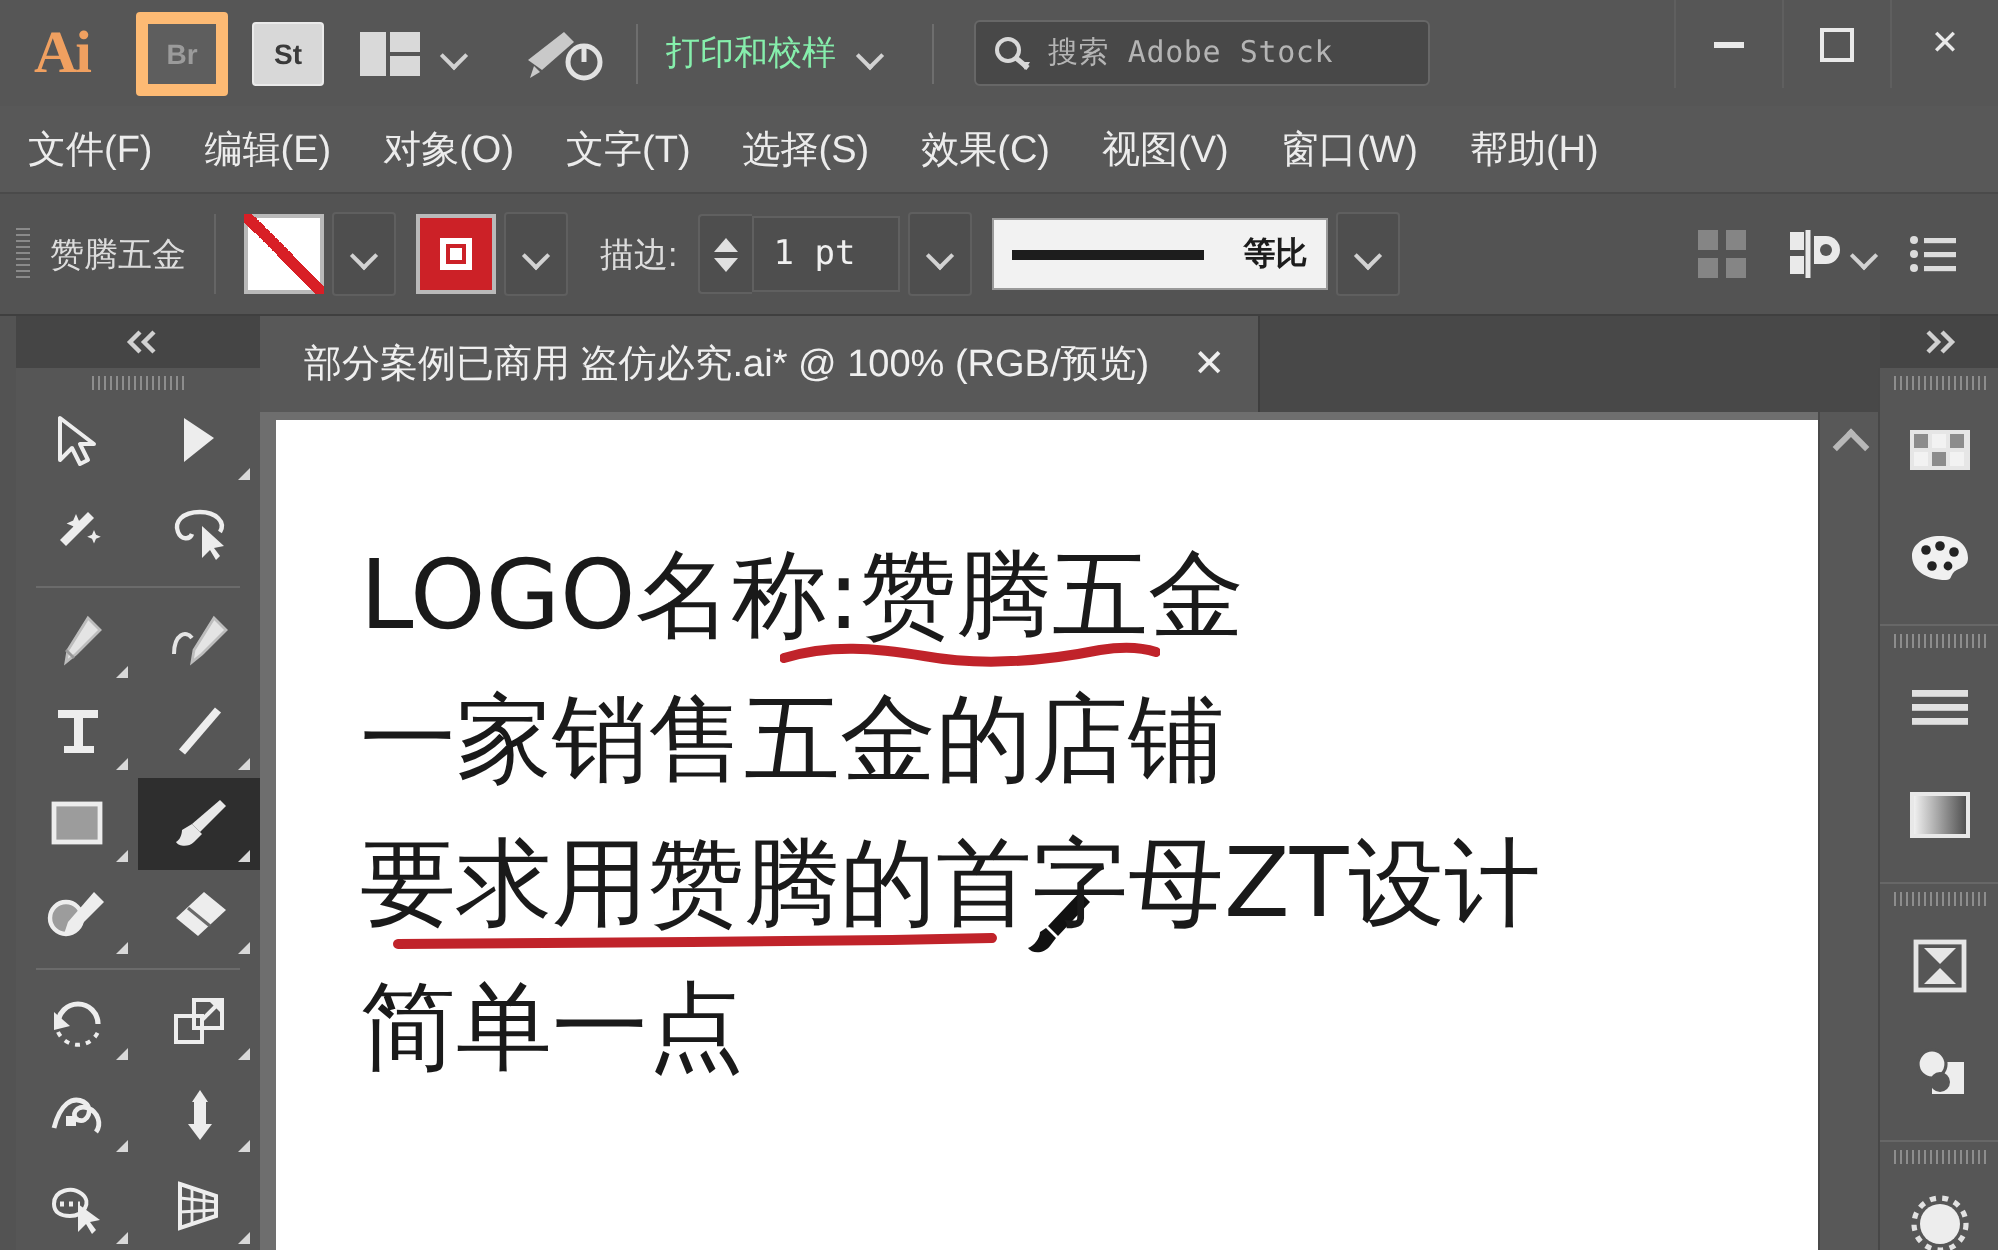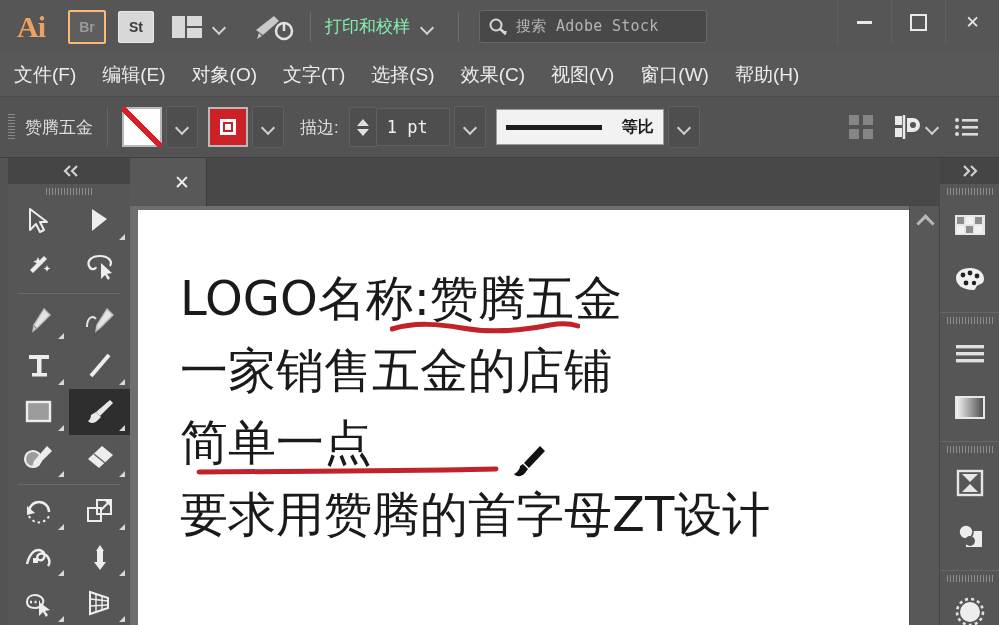--- a/index.html
+++ b/index.html
@@ -28,21 +28,21 @@
     font-size: 30px; font-weight: bold; color: #f0a060;
     font-family: "Liberation Serif", serif;
     letter-spacing: -1px;
   }
   .sq-btn {
     width: 34px; height: 30px; margin: 0 6px;
     display: flex; align-items: center; justify-content: center;
     font-size: 14px; font-family: "Liberation Sans", sans-serif;
     border-radius: 2px;
   }
-  .br-btn { background: #5e5e5e; color: #9b9b9b; border: 2px solid #fdba74; font-weight: bold;}
+  .br-btn { background: #5e5e5e; color: #9b9b9b; border: 6px solid #fdba74; font-weight: bold;}
   .st-btn { background: #d8d8d8; color: #3a3a3a; border: 1px solid #eaeaea; font-weight: bold;}
   .arrange-icon {
     width: 30px; height: 22px; margin-left: 12px;
     display: grid; grid-template-columns: 13px 15px; grid-template-rows: 10px 10px;
     gap: 2px;
   }
   .arrange-icon i { background: #d9d9d9; display: block; }
   .arrange-icon i.tall { grid-row: 1 / span 2; height: 22px; }
   .chev {
     display: inline-block; width: 14px; height: 14px; position: relative;
@@ -538,20 +538,21 @@
           <path d="M6 11 L24 13 M6 18 L24 17" stroke="#ededed" stroke-width="1.4"></path>
         </svg>
         <span class="corner"></span>
       </div>
     </div>
 
   </div>
 
   <div class="tabstrip">
     <div class="doctab">
+      <span class="doctab-title">部分案例已商用  盗仿必究.ai* @ 100% (RGB/预览)</span>
       <span class="doctab-close">✕</span>
     </div>
   </div>
 
   <div class="canvas-wrap">
     <div class="artboard">
       <div class="canvas-text">
         <div class="ct-line">
           <span>LOGO名称:赞腾五金</span>
           <svg class="underline-wavy" viewBox="0 0 190 16">
@@ -562,24 +563,24 @@
           <span>一家销售五金的店铺</span>
           <svg class="underline-straight" viewBox="0 0 318 10">
             <path d="M3 6 L150 5 L250 4 L300 3" fill="none" stroke="#c0232a" stroke-width="5" stroke-linecap="round"></path>
           </svg>
           <svg class="brush-cursor" viewBox="0 0 38 42">
             <path d="M30 2 l5 5 -16 17 -5 -5 z" fill="#111111"></path>
             <path d="M13 20 l5 5 -3 4 c-3 4 -9 4 -11 1 c3 -1 6 -5 6 -8 z" fill="#111111"></path>
           </svg>
         </div>
         <div class="ct-line">
+          <span>要求用赞腾的首字母ZT设计</span>
+        </div>
+        <div class="ct-line">
           <span>简单一点</span>
-        </div>
-        <div class="ct-line">
-          <span>要求用赞腾的首字母ZT设计</span>
         </div>
       </div>
     </div>
 
     <div class="scrollbar-v">
       <div class="sb-up"></div>
     </div>
   </div>
 
   <div class="tool-collapse-r">

